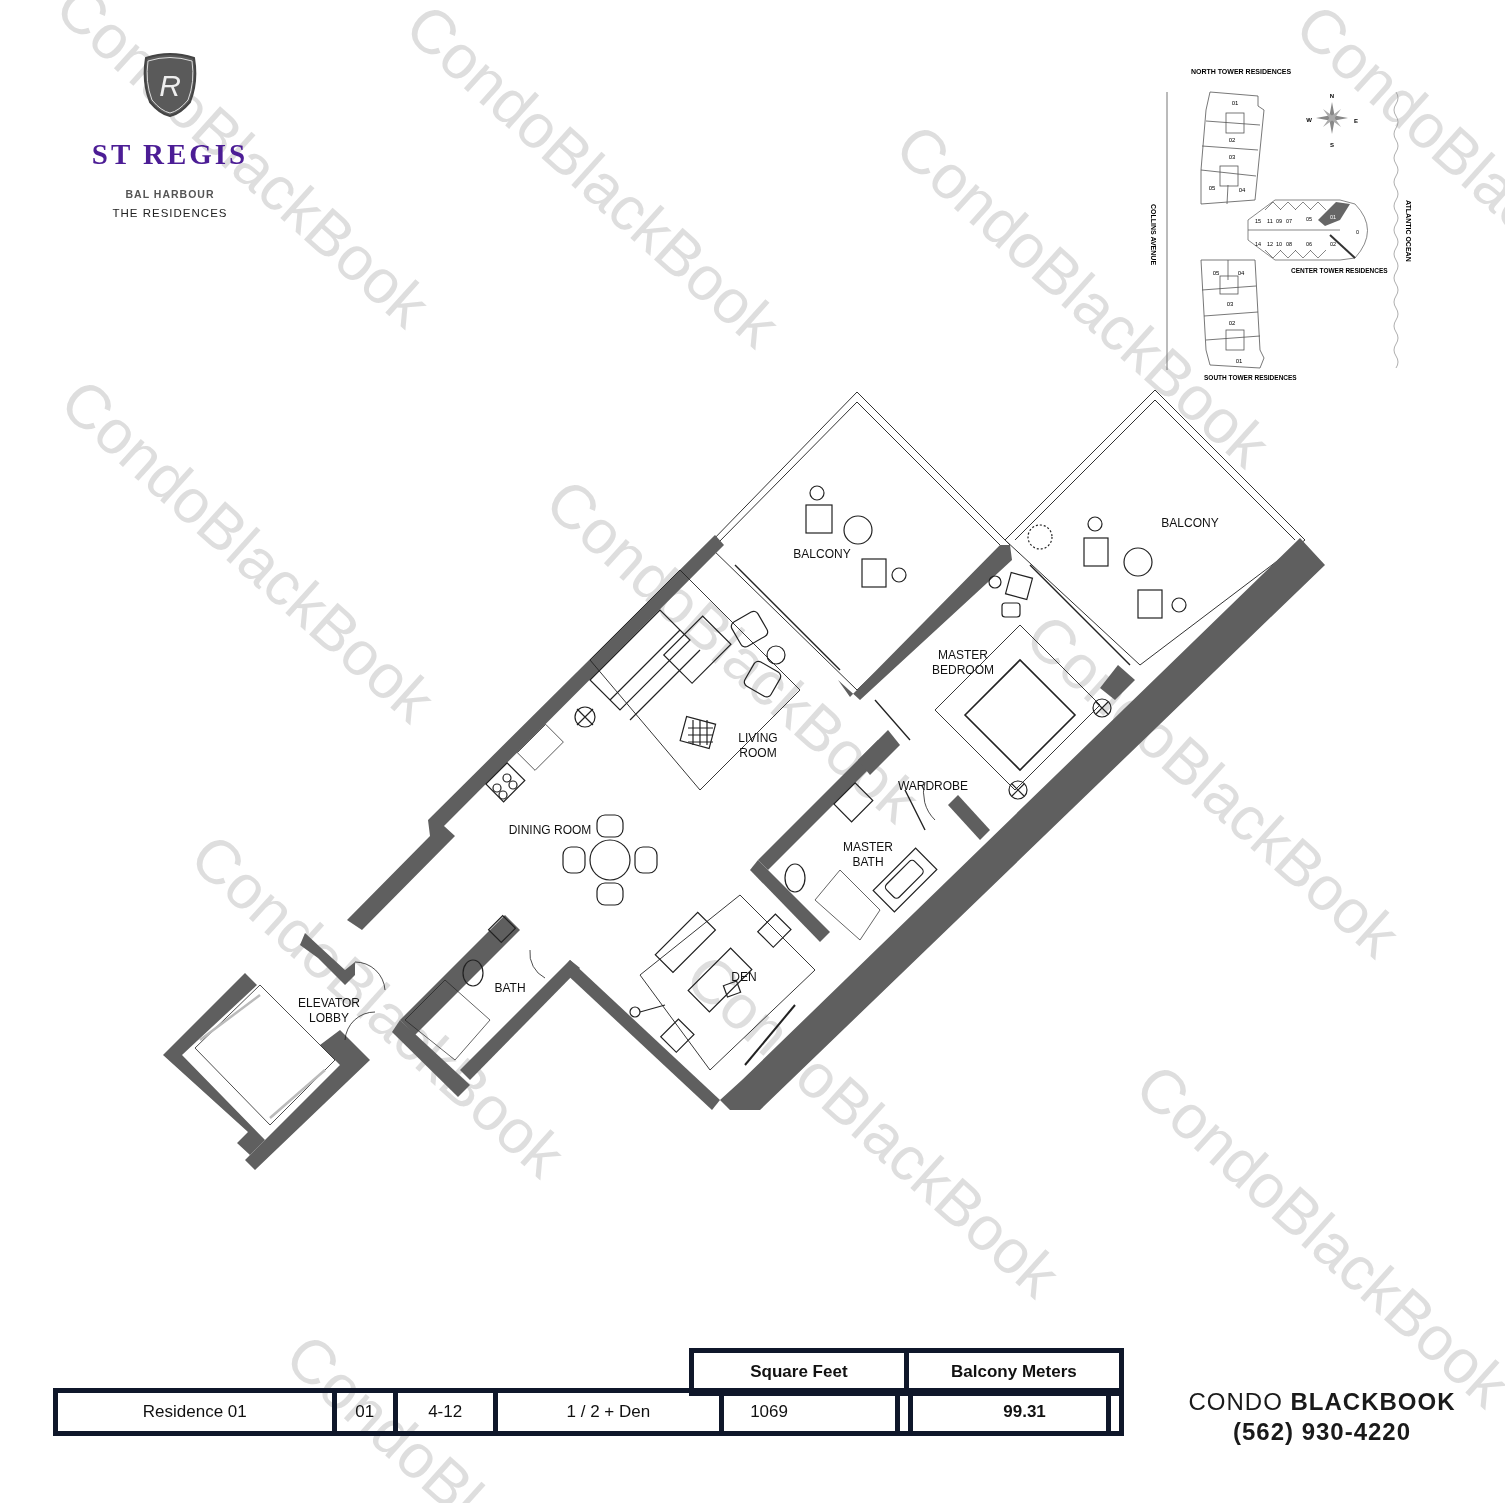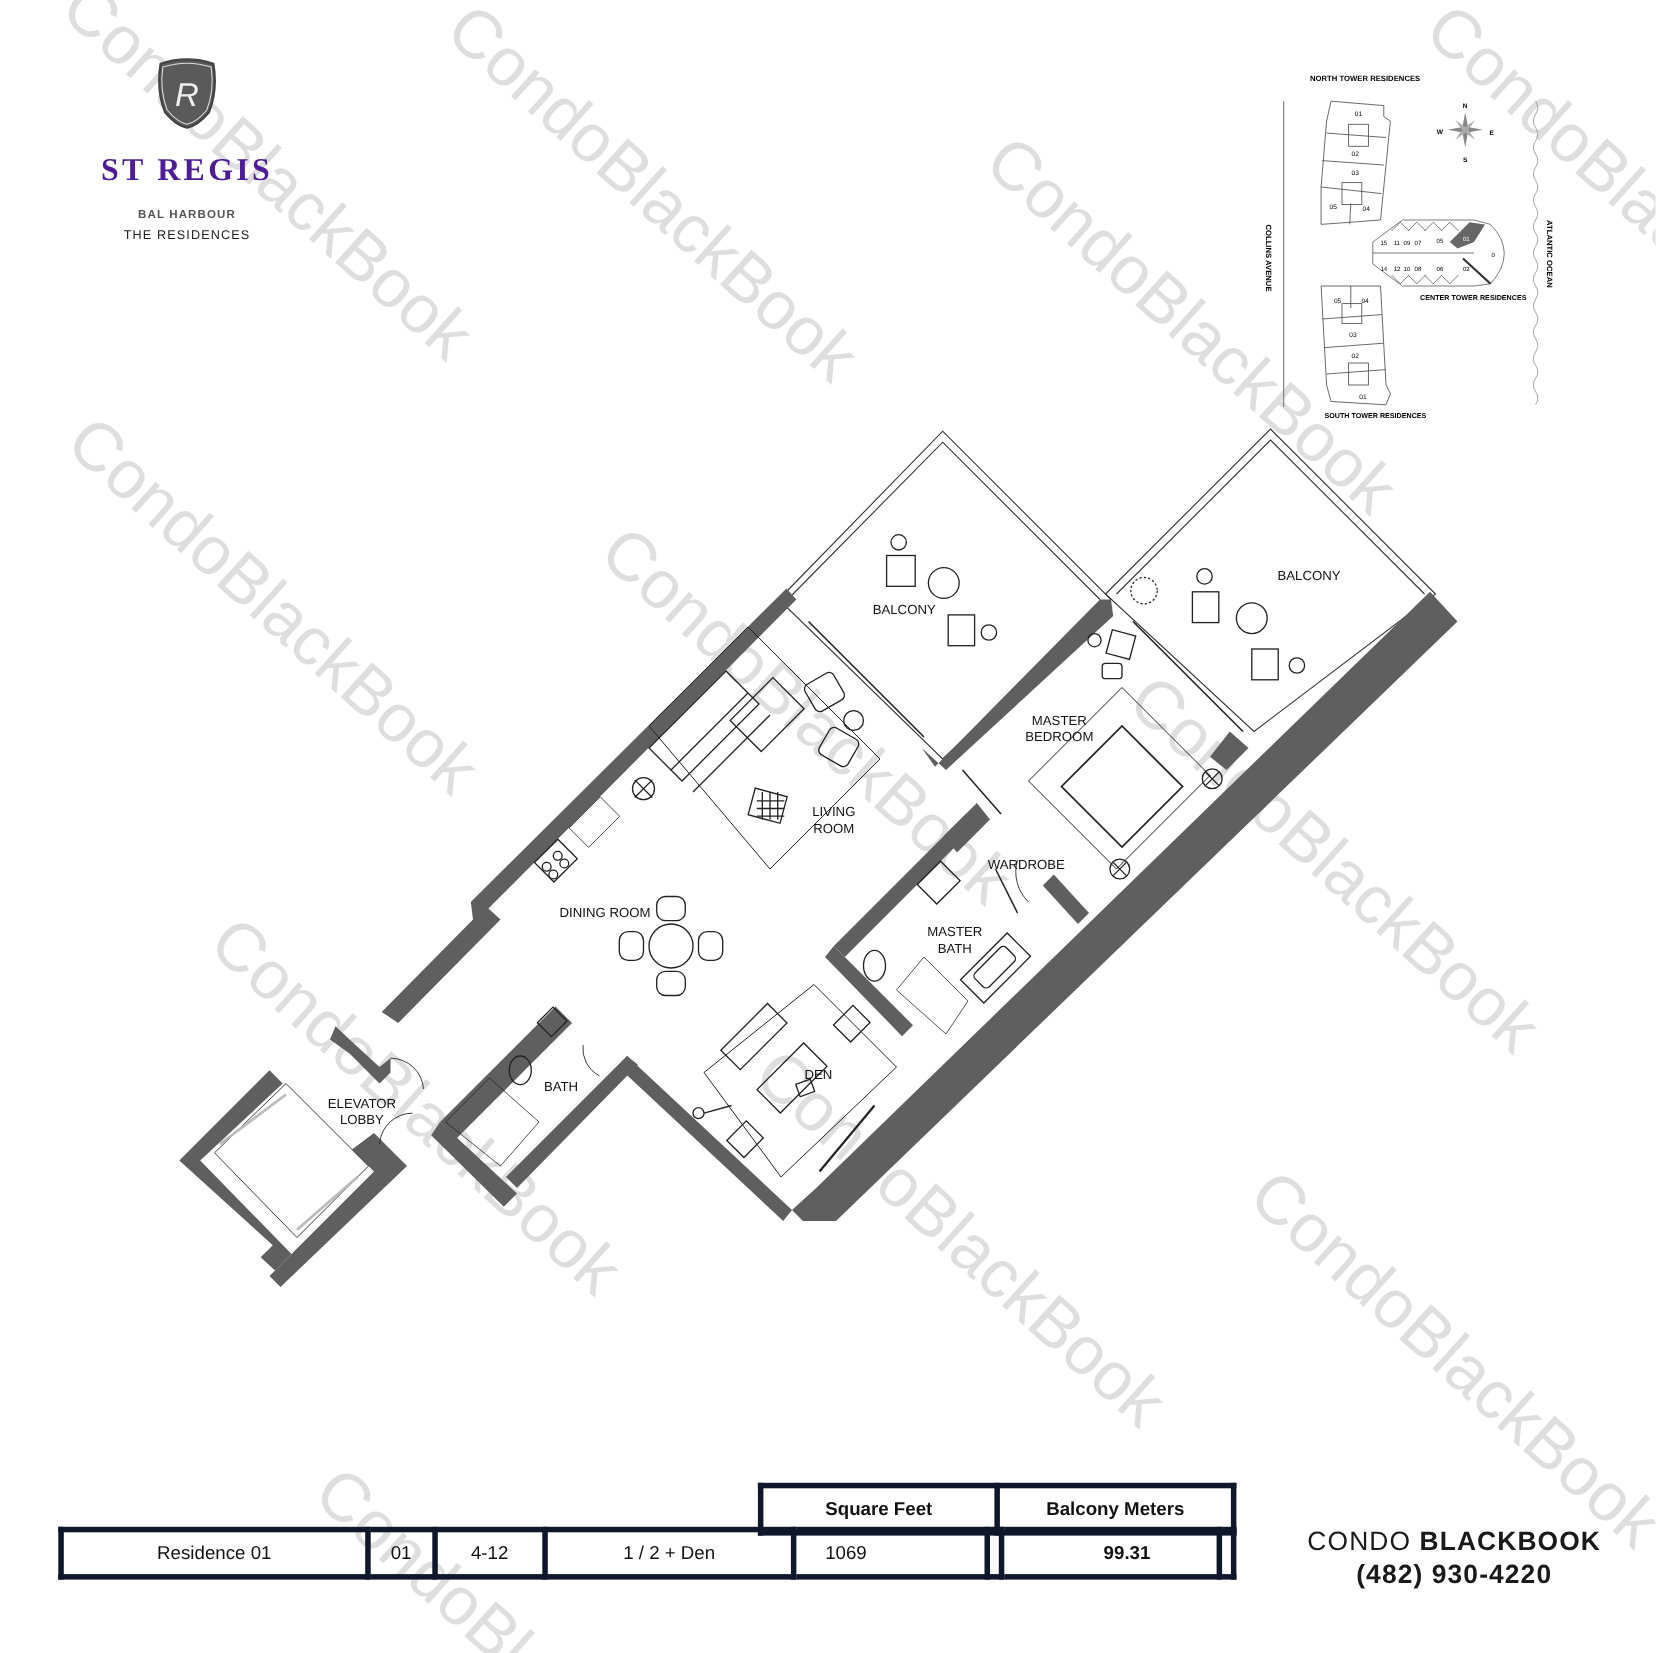--- a/index.html
+++ b/index.html
@@ -265,14 +265,14 @@
     <td></td>
   </tr>
 </tbody>
   </table>
 
 <div class="brandbox">
   <div class="l1">
     <span class="thin">CONDO</span>
     <span>BLACKBOOK</span>
   </div>
-  <div class="l2">(482) 930-4220</div>
+  <div class="l2">(562) 930-4220</div>
 </div>
 
 </body></html>

